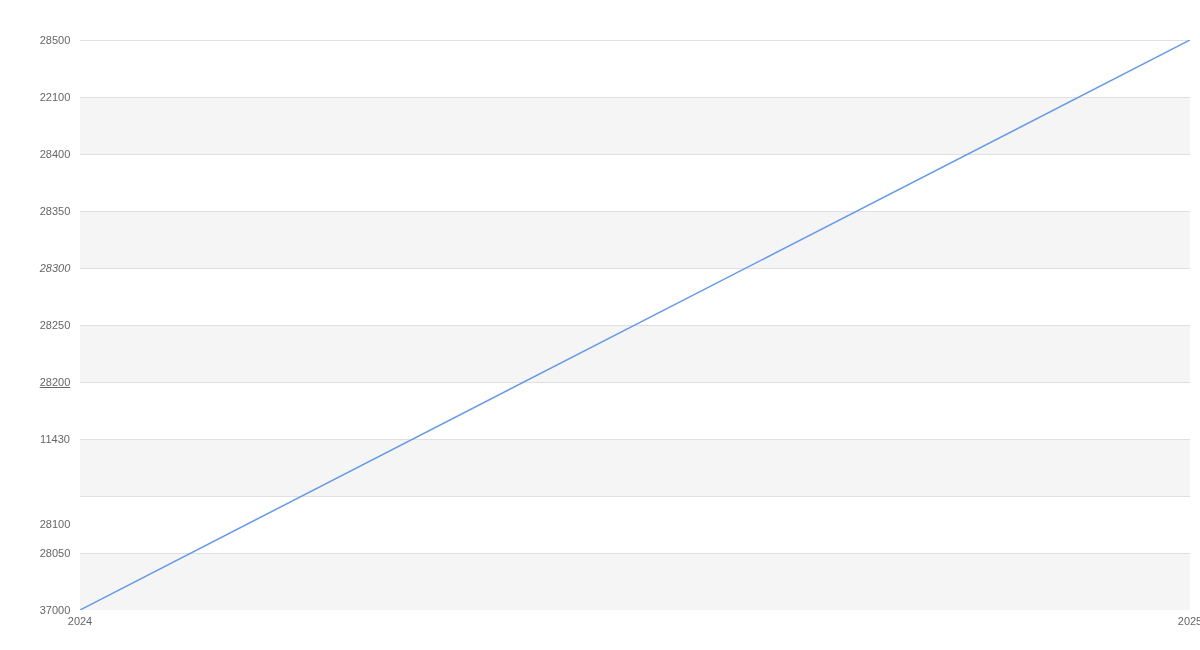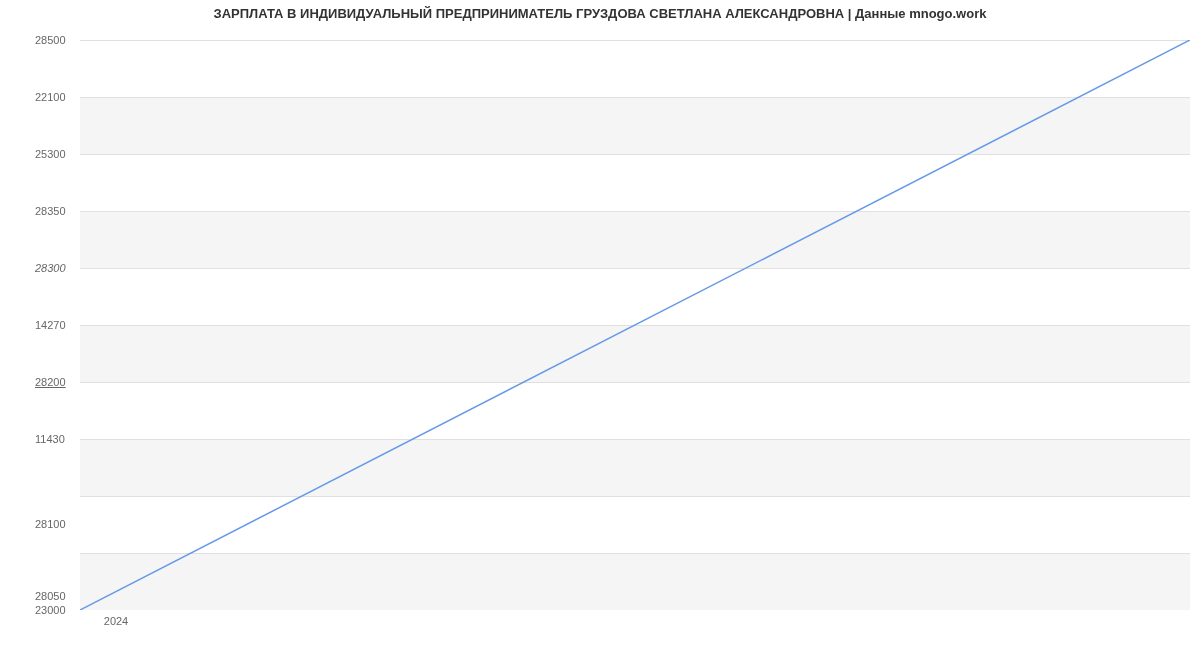--- a/index.html
+++ b/index.html
@@ -45,46 +45,44 @@
     position: absolute;
     left: 0;
     width: 100%;
     height: 1px;
     background: #e0e0e0;
   }
   .y-tick {
     position: absolute;
     right: 1125px; 
     width: 40px;
-    text-align: left;
+    text-align: center;
     font-size: 11px;
     color: #666666;
     transform: translateY(-50%);
   }
   .x-tick {
     position: absolute;
     top: 615px;
     font-size: 11px;
     color: #666666;
     transform: translateX(-50%);
-    margin-left: 36px;
   }
   svg.line-layer {
     position: absolute;
     left: 0;
     top: 0;
     width: 100%;
     height: 100%;
   }
 </style>
 </head>
 <body>
 
 <div class="chart-wrap">
-  <div class="chart-title">ЗАРПЛАТА В ИНДИВИДУАЛЬНЫЙ ПРЕДПРИНИМАТЕЛЬ ГРУЗДОВА СВЕТЛАНА АЛЕКСАНДРОВНА | Данные mnogo.work</div>
 
   <div class="plot-area" id="plot">
       <div class="band" style="top: 0px; height: 57px;"></div>
       <div class="band" style="top: 114px; height: 57px;"></div>
       <div class="band" style="top: 228px; height: 57px;"></div>
       <div class="band" style="top: 342px; height: 57px;"></div>
       <div class="band" style="top: 456px; height: 57px;"></div>
     <div class="gridline" style="top: 513px;"></div>
       <div class="gridline" style="top: 456px;"></div>
       <div class="gridline" style="top: 399px;"></div>
@@ -92,26 +90,26 @@
       <div class="gridline" style="top: 285px;"></div>
       <div class="gridline" style="top: 228px;"></div>
       <div class="gridline" style="top: 171px;"></div>
       <div class="gridline" style="top: 114px;"></div>
       <div class="gridline" style="top: 57px;"></div>
       <div class="gridline" style="top: 0px;"></div>
       <svg class="line-layer" id="line-layer" preserveAspectRatio="none" viewBox="0 0 1110 570">
         <polyline points="0,570 1110,0" fill="none" stroke="#6699e6" stroke-width="1.5"></polyline>
       </svg>
   </div>
-<div class="y-tick" style="top: 610px;">23000</div>
-    <div class="y-tick" style="top: 553px; margin-top: 43px;">28050</div>
+<div class="y-tick" style="top: 610px;">37000</div>
+    <div class="y-tick" style="top: 553px;">28050</div>
     <div class="y-tick" style="top: 524px;">28100</div>
     <div class="y-tick" style="top: 439px;">11430</div>
     <div class="y-tick" style="top: 382px; text-decoration: underline;">28200</div>
-    <div class="y-tick" style="top: 325px;">14270</div>
+    <div class="y-tick" style="top: 325px;">28250</div>
     <div class="y-tick" style="top: 268px; font-style: italic;">28300</div>
     <div class="y-tick" style="top: 211px;">28350</div>
-    <div class="y-tick" style="top: 154px;">25300</div>
+    <div class="y-tick" style="top: 154px;">28400</div>
     <div class="y-tick" style="top: 97px;">22100</div>
     <div class="y-tick" style="top: 40px;">28500</div>
     <div class="x-tick" style="left: 80px;">2024</div>
     <div class="x-tick" style="left: 1190px;">2025</div>
   </div>
 
 </body></html>

